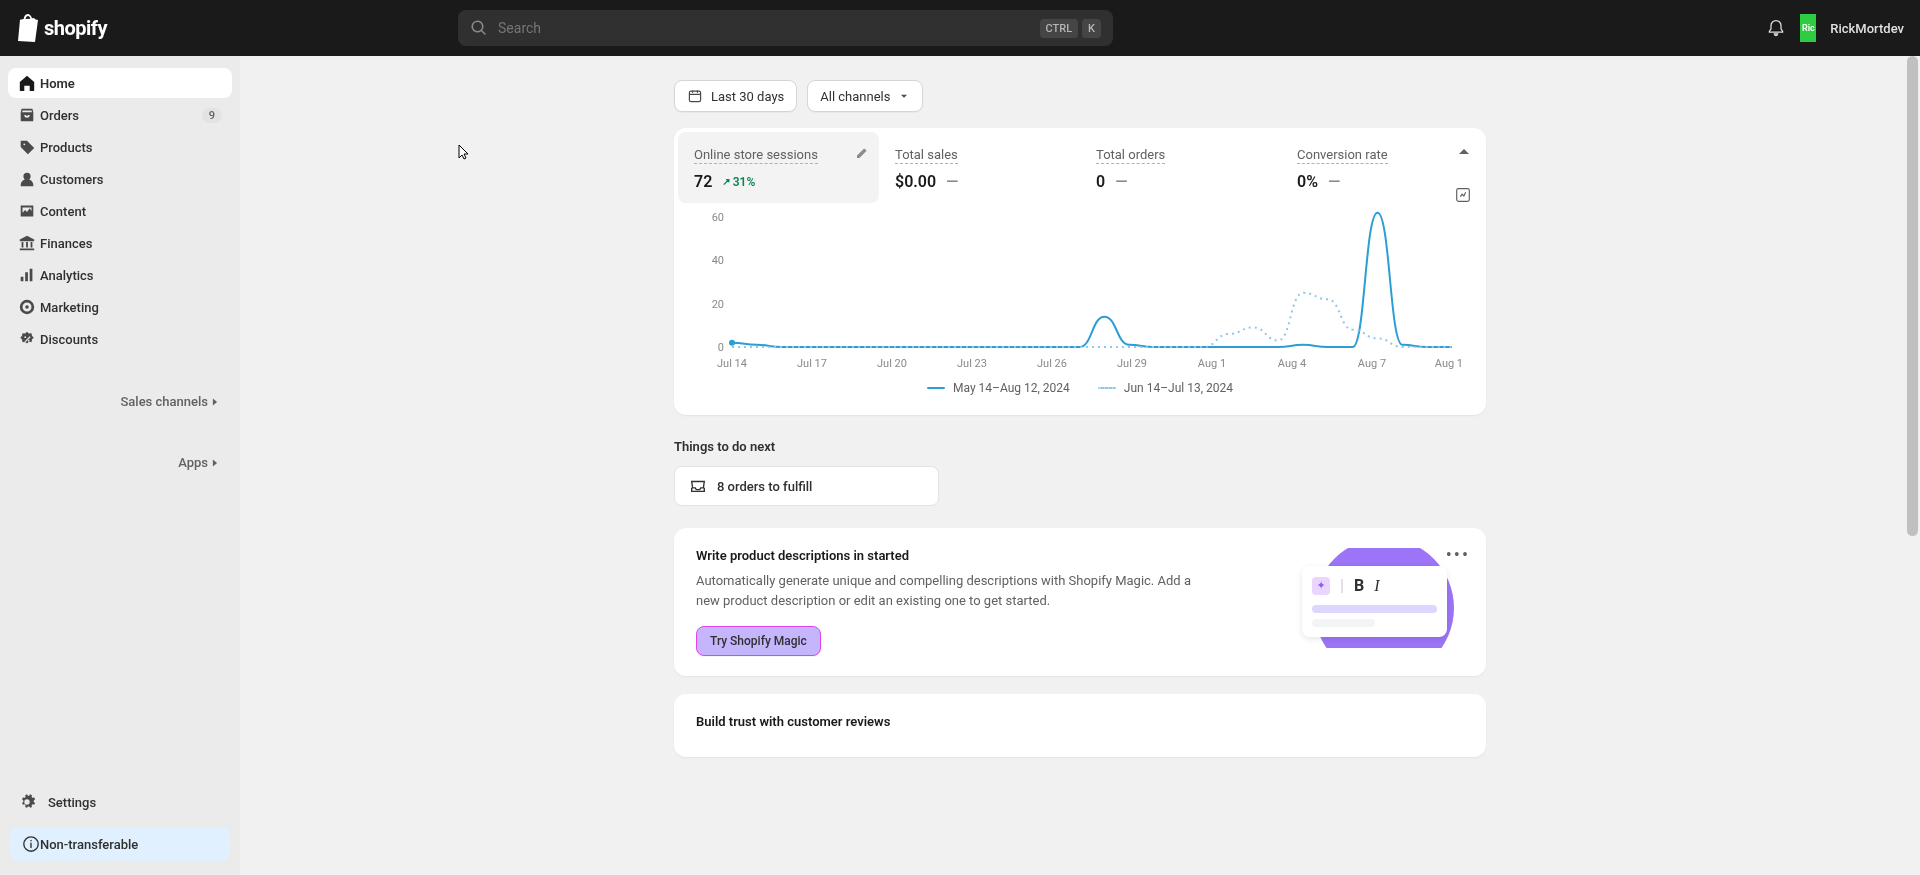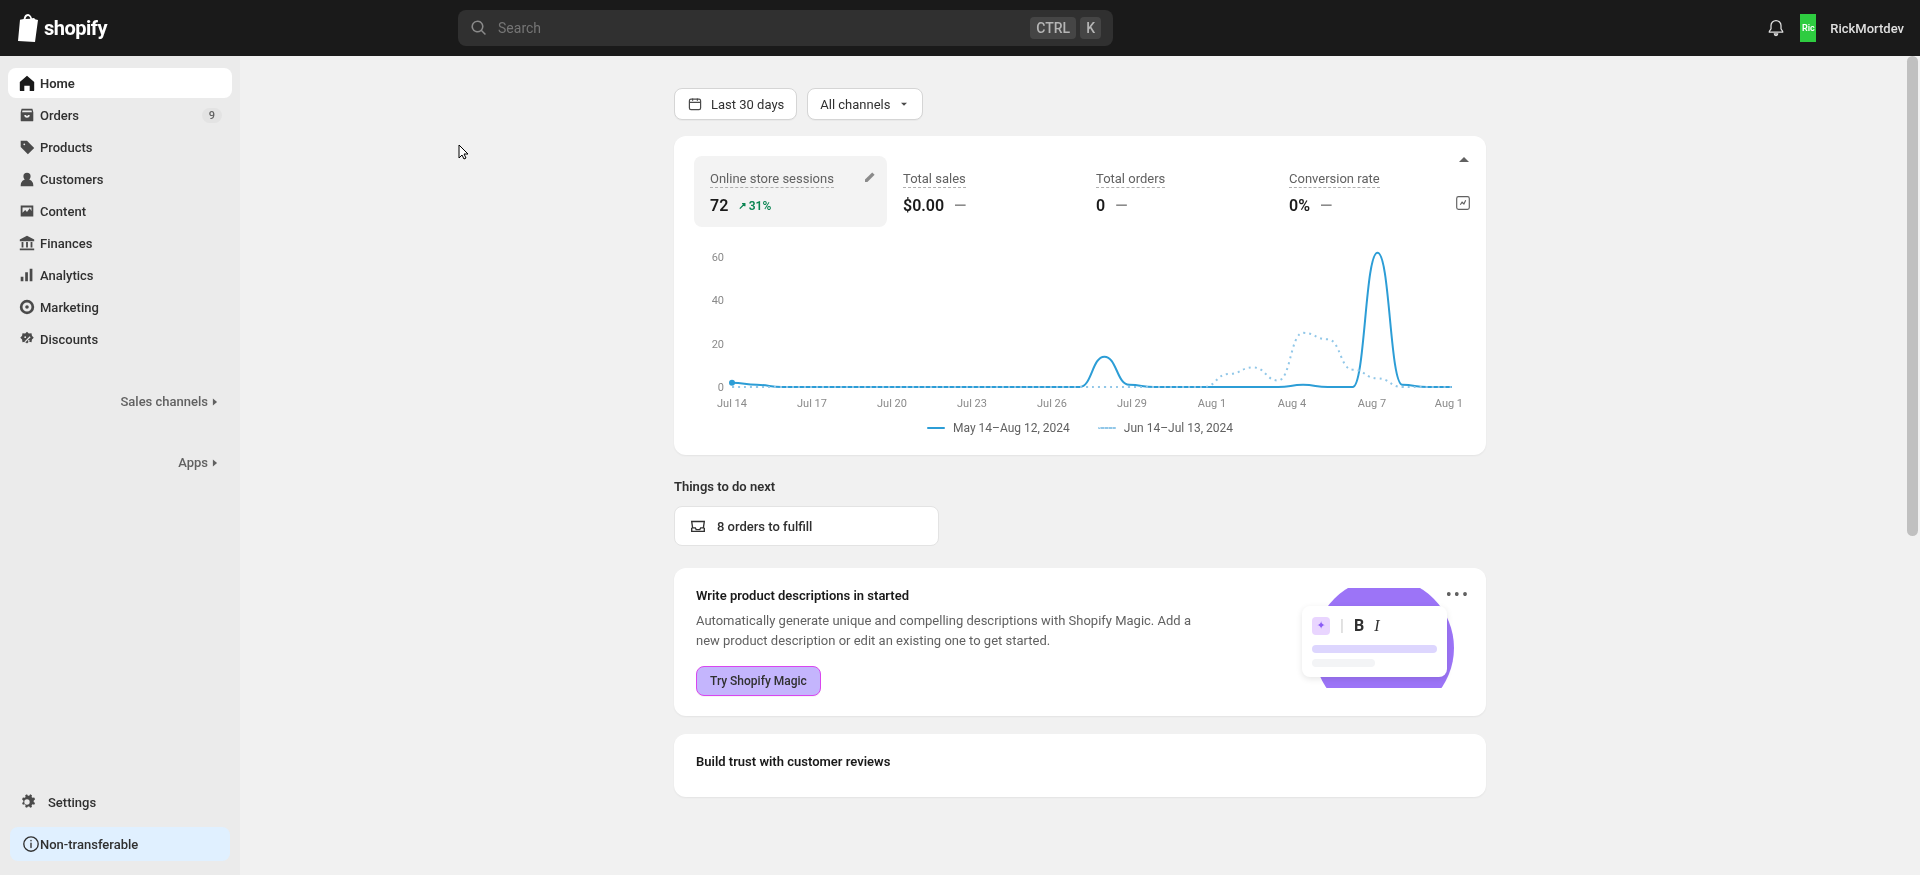--- a/index.html
+++ b/index.html
@@ -7,50 +7,50 @@
 
 .header{height:56px;background:#1a1a1a;display:flex;align-items:center;padding:18px 16px;gap:16px}
 .logo{display:flex;align-items:center;gap:4px;color:#fff;font-weight:700;font-size:20px}
 .logo svg{width:24px;height:28px;fill:#fff}
 .logo-text{letter-spacing:-0.5px}
 .search-wrap{flex:0 0 655px;margin-left:335px}
 .search{height:36px;background:#303030;border-radius:8px;display:flex;align-items:center;padding:0 12px;gap:10px;color:#8a8a8a;position:relative}
 .search-icon-svg{width:18px;height:18px;fill:#8a8a8a}
 .search-text{flex:1;font-size:14px;border:none;background:transparent;color:#8a8a8a;outline:none}
 .kbd-group{display:flex;gap:4px}
-.kbd{background:#454545;color:#b5b5b5;font-size:14px;padding:3px 6px;border-radius:4px;font-weight:500}
+.kbd{background:#454545;color:#b5b5b5;font-size:11px;padding:3px 6px;border-radius:4px;font-weight:500}
 .header-right{margin-left:auto;display:flex;align-items:center;gap:14px}
 .bell-icon{width:20px;height:20px;stroke:#e0e0e0;fill:none;stroke-width:1.5}
 .avatar{width:16px;height:28px;background:#2ecc40;border-radius:0;display:flex;align-items:center;justify-content:center;color:#fff;font-size:9px;font-weight:600}
 .username{color:#e0e0e0;font-size:13px;font-weight:500}
 
 .layout{display:flex;height:calc(100% - 56px)}
 .sidebar{width:240px;background:#ebebeb;padding:12px 8px;display:flex;flex-direction:column;position:relative}
 .nav-item{display:flex;align-items:center;gap:4px;padding:6px 10px;border-radius:8px;color:#303030;font-size:13px;font-weight:500;cursor:pointer;margin-bottom:2px}
 .nav-item.active{background:#fff;font-weight:650}
 .nav-item .badge{margin-left:auto;background:#e3e3e3;color:#616161;font-size:11px;padding:1px 7px;border-radius:8px;font-weight:500}
 .nav-icon{width:18px;height:18px;fill:#4a4a4a;flex-shrink:0}
 .nav-item.active .nav-icon{fill:#1a1a1a}
 .section-header{display:flex;align-items:center;justify-content:flex-end;padding:8px 10px;margin-top:30px;color:#616161;font-size:13px;font-weight:500;cursor:pointer}
 .chevron{width:14px;height:14px;fill:#616161}
 .sidebar-bottom{margin-top:auto}
 .settings-item{display:flex;align-items:center;gap:12px;padding:6px 10px;color:#303030;font-size:13px;font-weight:500;cursor:pointer}
 .non-transferable{display:flex;align-items:center;gap:0;padding:8px 12px;margin:10px 2px 2px;background:#e0f0ff;border-radius:8px;color:#303030;font-size:13px;font-weight:500}
 .info-icon{width:18px;height:18px;stroke:#303030;fill:none;stroke-width:1.5}
 
 .main{flex:1;padding:20px 40px;overflow-y:auto}
-.content-col{max-width:812px;margin:12px auto}
+.content-col{max-width:812px;margin:4px auto}
 
 .filter-row{display:flex;gap:10px;margin-bottom:16px}
 .pill{background:#fff;border:1px solid #d5d5d5;border-radius:8px;padding:7px 12px;display:flex;align-items:center;gap:8px;font-size:13px;color:#303030;cursor:pointer;box-shadow:0 1px 0 rgba(0,0,0,0.03)}
 .pill-icon{width:16px;height:16px;fill:none;stroke:#4a4a4a;stroke-width:1.5}
 .pill .chev{width:12px;height:12px;fill:#4a4a4a}
 
 .card{background:#fff;border-radius:12px;box-shadow:0 1px 2px rgba(0,0,0,0.06);margin-bottom:24px;position:relative}
-.metrics-row{display:flex;padding:20px}
+.metrics-row{display:flex;padding:4px}
 .metric{flex:1;padding:12px 16px;border-radius:8px;position:relative}
 .metric.active{background:#f3f3f3}
 .metric-label{font-size:13px;color:#616161;border-bottom:1px dashed #b0b0b0;display:inline-block;padding-bottom:1px;margin-bottom:8px}
 .metric-value-row{display:flex;align-items:center;gap:10px}
 .metric-value{font-size:16px;font-weight:650;color:#1a1a1a}
 .delta{font-size:12px;font-weight:600;color:#0a8552;display:flex;align-items:center;gap:2px}
 .delta-arrow{font-size:10px}
 .dash{color:#8a8a8a;font-weight:500}
 .edit-icon{position:absolute;right:10px;top:14px;width:16px;height:16px;fill:#8a8a8a;cursor:pointer}
 .collapse-btn{position:absolute;right:12px;top:14px;width:20px;height:20px;fill:#616161;cursor:pointer}

